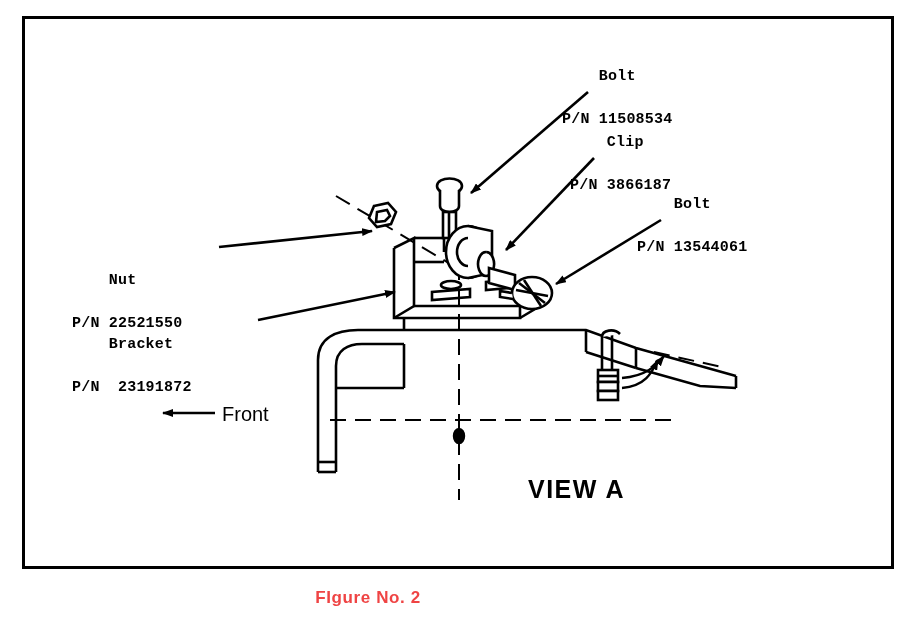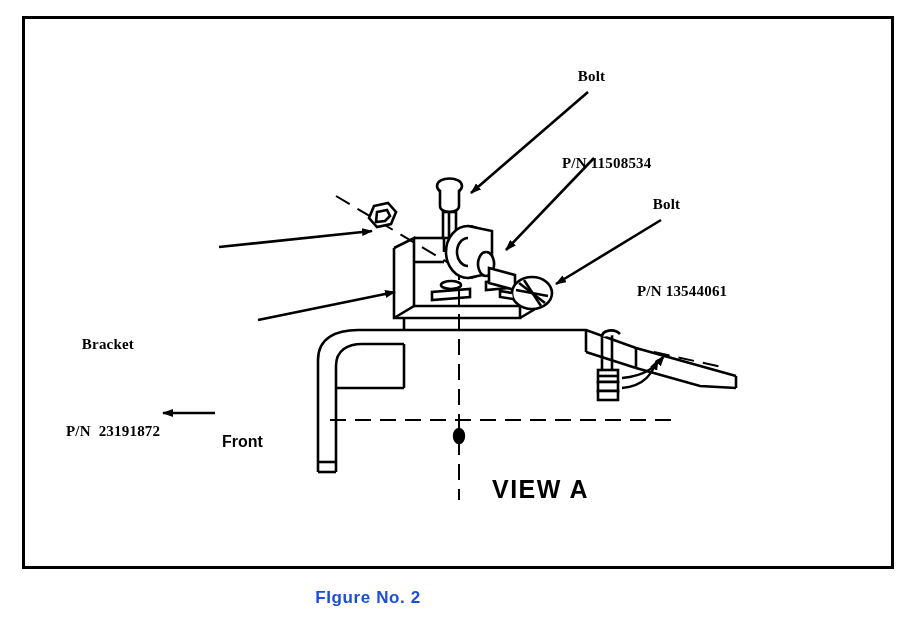--- a/index.html
+++ b/index.html
@@ -26,56 +26,55 @@
     left: 22px;
     top: 16px;
     width: 872px;
     height: 553px;
     border: 3px solid #000;
     box-sizing: border-box;
     background: #fff;
   }
   .label {
     position: absolute;
-    font-family: Liberation Serif, serif;
+    font-family: Liberation Mono, monospace;
     font-size: 15px;
     font-weight: 600;
     line-height: 1.45;
     color: #000;
     white-space: pre;
     letter-spacing: 0.2px;
   }
-  .label .ln2 { display: block; margin-top: 44px; }
+  .label .ln2 { display: block; }
   .view-a {
     position: absolute;
     font-family: "Liberation Sans", sans-serif;
     font-size: 25px;
     font-weight: 700;
     letter-spacing: 1.5px;
     color: #000;
   }
   .front-label {
     position: absolute;
     font-family: "Liberation Sans", sans-serif;
-    font-size: 16px;
-    font-weight: 700;
+    font-size: 20px;
+    font-weight: 400;
     color: #000;
-    margin-top: 30px;
   }
   .caption {
     position: absolute;
     left: 0;
     top: 588px;
     width: 736px;
     text-align: center;
     font-family: "Liberation Sans", sans-serif;
     font-size: 17px;
     font-weight: 600;
     letter-spacing: 0.6px;
-    color: #1d4ed8;
+    color: #ef4444;
   }
   svg.art {
     position: absolute;
     left: 0;
     top: 0;
     width: 912px;
     height: 624px;
     pointer-events: none;
   }
 </style>
@@ -186,31 +185,39 @@
     <g stroke="#000" stroke-width="2.4" fill="#000">
       <ellipse cx="459" cy="436" rx="5" ry="7"></ellipse>
     </g>
   </svg>
 
   <div class="label" style="left:562px; top:44px;">
     <span>Bolt</span>
     <span class="ln2">P/N 11508534</span>
   </div>
 
+  <div class="label" style="left:570px; top:110px;">
+    <span>Clip</span>
+    <span class="ln2">P/N 3866187</span>
+  </div>
 
   <div class="label" style="left:637px; top:172px;">
     <span>Bolt</span>
     <span class="ln2">P/N 13544061</span>
   </div>
 
-
-  <div class="label" style="left:66px; top:312px;">
+  <div class="label" style="left:72px; top:248px;">
+    <span>Nut</span>
+    <span class="ln2">P/N 22521550</span>
+  </div>
+
+  <div class="label" style="left:72px; top:312px;">
     <span>Bracket</span>
     <span class="ln2">P/N  23191872</span>
   </div>
 
   <div class="front-label" style="left:222px; top:403px;">Front</div>
 
-  <div class="view-a" style="left:492px; top:475px;">VIEW A</div>
+  <div class="view-a" style="left:528px; top:475px;">VIEW A</div>
 
   <div class="caption">FIgure  No. 2</div>
 
 </div>
 
 </body></html>

